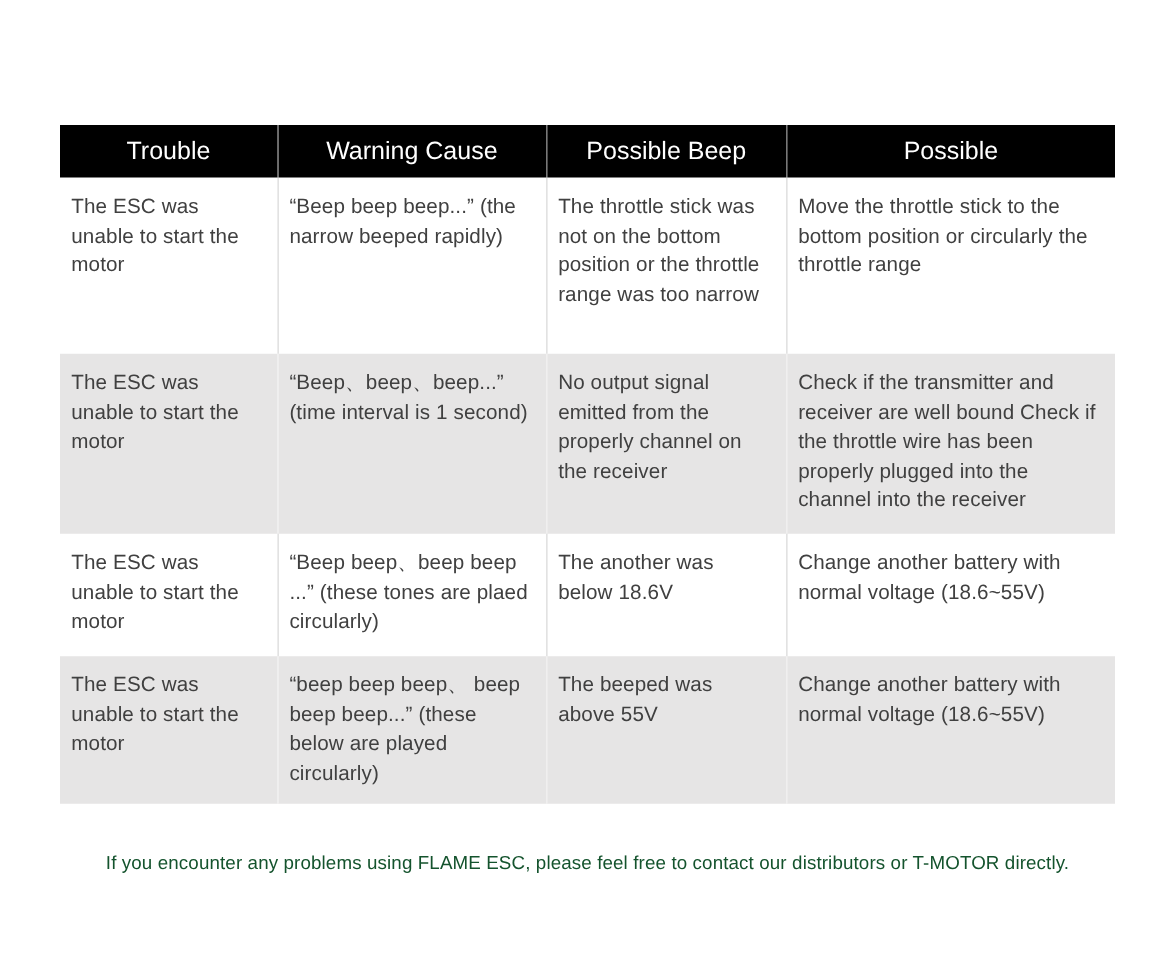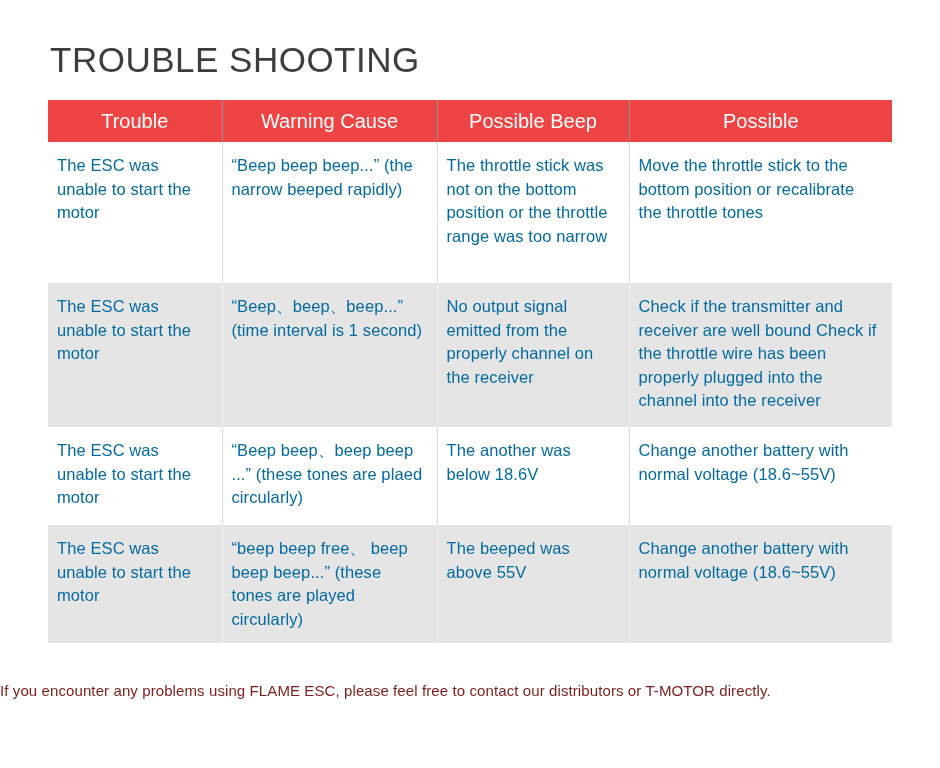--- a/index.html
+++ b/index.html
@@ -31,66 +31,66 @@
     border-collapse: collapse;
     table-layout: fixed;
   }
   col.c1 { width: 174px; }
   col.c2 { width: 215px; }
   col.c3 { width: 192px; }
   col.c4 { width: 263px; }
 
   thead th {
     height: 42px;
-    background: #ef4444;
+    background: #000000;
     color: #ffffff;
     font-size: 20px;
     font-weight: 500;
     text-align: center;
     vertical-align: middle;
     border-left: 1px solid #919191;
   }
   thead th:first-child { border-left: none; }
 
   tbody td {
     vertical-align: top;
     padding: 12px 10px 6px 9px;
     font-size: 16.5px;
     line-height: 23.5px;
-    color: #0369a1;
+    color: #404040;
     border-left: 1px solid #d9d9d9;
     letter-spacing: 0.1px;
     margin-top: 44px;
   }
   tbody td:first-child { border-left: none; }
 
   tbody tr.r1 { height: 141px; }
   tbody tr.r2 { height: 144px; }
   tbody tr.r3 { height: 98px; }
   tbody tr.r4 { height: 118px; }
 
   tbody tr.alt { background: #e6e5e5; }
   tbody tr.alt td { border-left-color: #f2f1f1; }
 
   .footer-note {
     position: absolute;
     left: 0;
     top: 682px;
     width: 100%;
+    text-align: center;
     font-size: 15px;
-    color: #7f1d1d;
+    color: #14532d;
     letter-spacing: 0.1px;
   }
 </style>
 </head>
 <body>
 
 <div class="page">
 
-  <h1 class="page-title">TROUBLE SHOOTING</h1>
 
   <table class="ts-table">
     <colgroup>
       <col class="c1">
         <col class="c2">
         <col class="c3">
         <col class="c4">
     </colgroup>
     <thead>
       <tr>
@@ -98,37 +98,37 @@
         <th>Warning Cause</th>
         <th>Possible Beep</th>
         <th>Possible</th>
       </tr>
     </thead>
     <tbody>
       <tr class="r1">
         <td>The ESC was unable to start the motor</td>
         <td>“Beep beep beep...” (the narrow beeped rapidly)</td>
         <td>The throttle stick was not on the bottom position or  the throttle range was too narrow</td>
-        <td>Move the throttle stick to the bottom position or recalibrate the throttle tones</td>
+        <td>Move the throttle stick to the bottom position or circularly the throttle range</td>
       </tr>
       <tr class="r2 alt">
         <td>The ESC was unable to start the motor</td>
         <td>“Beep、beep、beep...” (time interval is 1 second)</td>
         <td>No output signal emitted  from the properly channel on the receiver</td>
         <td>Check if the transmitter and receiver are well bound Check if the throttle wire has been properly plugged into the channel into the receiver</td>
       </tr>
       <tr class="r3">
         <td>The ESC was unable to start the motor</td>
         <td>“Beep beep、beep beep ...” (these tones are plaed circularly)</td>
         <td>The another was below 18.6V</td>
         <td>Change another battery with normal voltage (18.6~55V)</td>
       </tr>
       <tr class="r4 alt">
         <td>The ESC was unable to start the motor</td>
-        <td>“beep beep free、 beep beep beep...” (these tones are played circularly)</td>
+        <td>“beep beep beep、 beep beep beep...” (these below are played circularly)</td>
         <td>The beeped was above 55V</td>
         <td>Change another battery with normal voltage (18.6~55V)</td>
       </tr>
     </tbody>
   </table>
 
   <p class="footer-note">If you encounter any problems using FLAME ESC, please feel free to contact our distributors or T-MOTOR directly.</p>
 
 </div>
 

